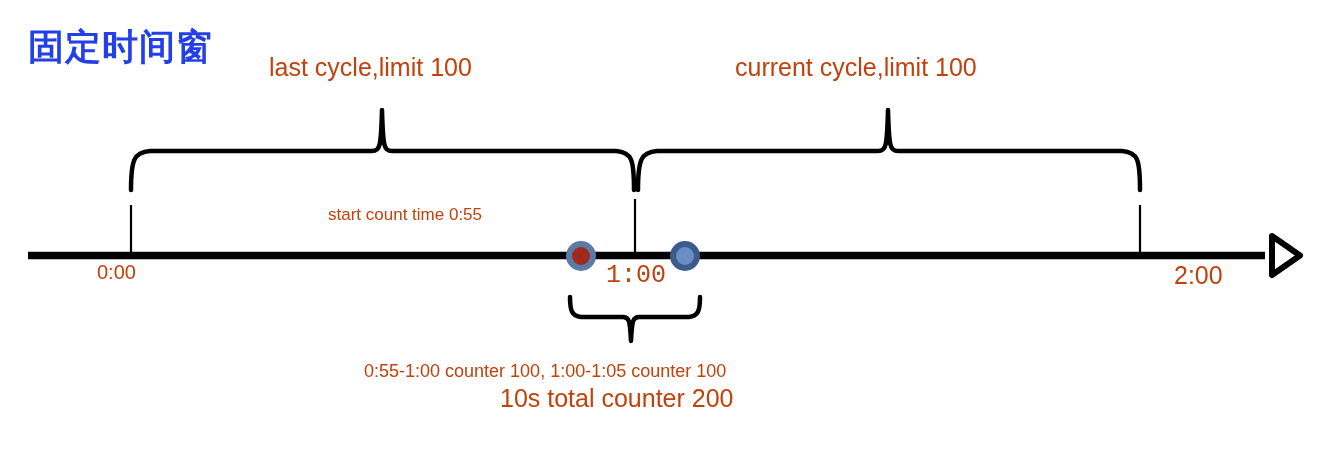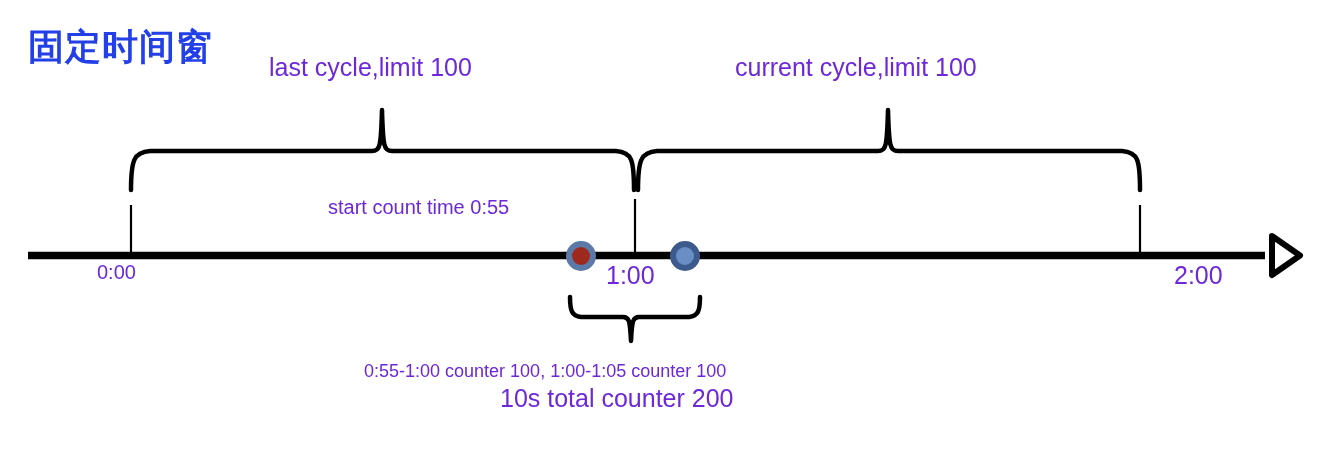--- a/index.html
+++ b/index.html
@@ -19,21 +19,21 @@
   }
   #diagram-svg {
     position: absolute;
     left: 0;
     top: 0;
     width: 1327px;
     height: 459px;
   }
   .lbl {
     position: absolute;
-    color: #6d28d9;
+    color: #c2410c;
     white-space: nowrap;
     font-family: "Liberation Sans", sans-serif;
   }
   #title-text {
     left: 28px;
     top: 23px;
     font-size: 36px;
     font-weight: 700;
     color: #2340e8;
     letter-spacing: 1px;
@@ -43,37 +43,38 @@
     top: 53px;
     font-size: 25px;
   }
   #current-cycle-label {
     left: 735px;
     top: 53px;
     font-size: 25px;
   }
   #start-count-label {
     left: 328px;
-    top: 196px;
-    font-size: 20px;
+    top: 205px;
+    font-size: 17px;
   }
   #current-time-label {
     left: 648px;
     top: 205px;
     font-size: 25px;
   }
   #tick-label-0 {
     left: 97px;
     top: 261px;
     font-size: 20px;
   }
   #tick-label-1 {
     left: 606px;
     top: 261px;
     font-size: 25px;
+    font-family: Liberation Mono, monospace;
   }
   #tick-label-2 {
     left: 1174px;
     top: 261px;
     font-size: 25px;
   }
   #counter-line-1 {
     left: 364px;
     top: 361px;
     font-size: 18px;

